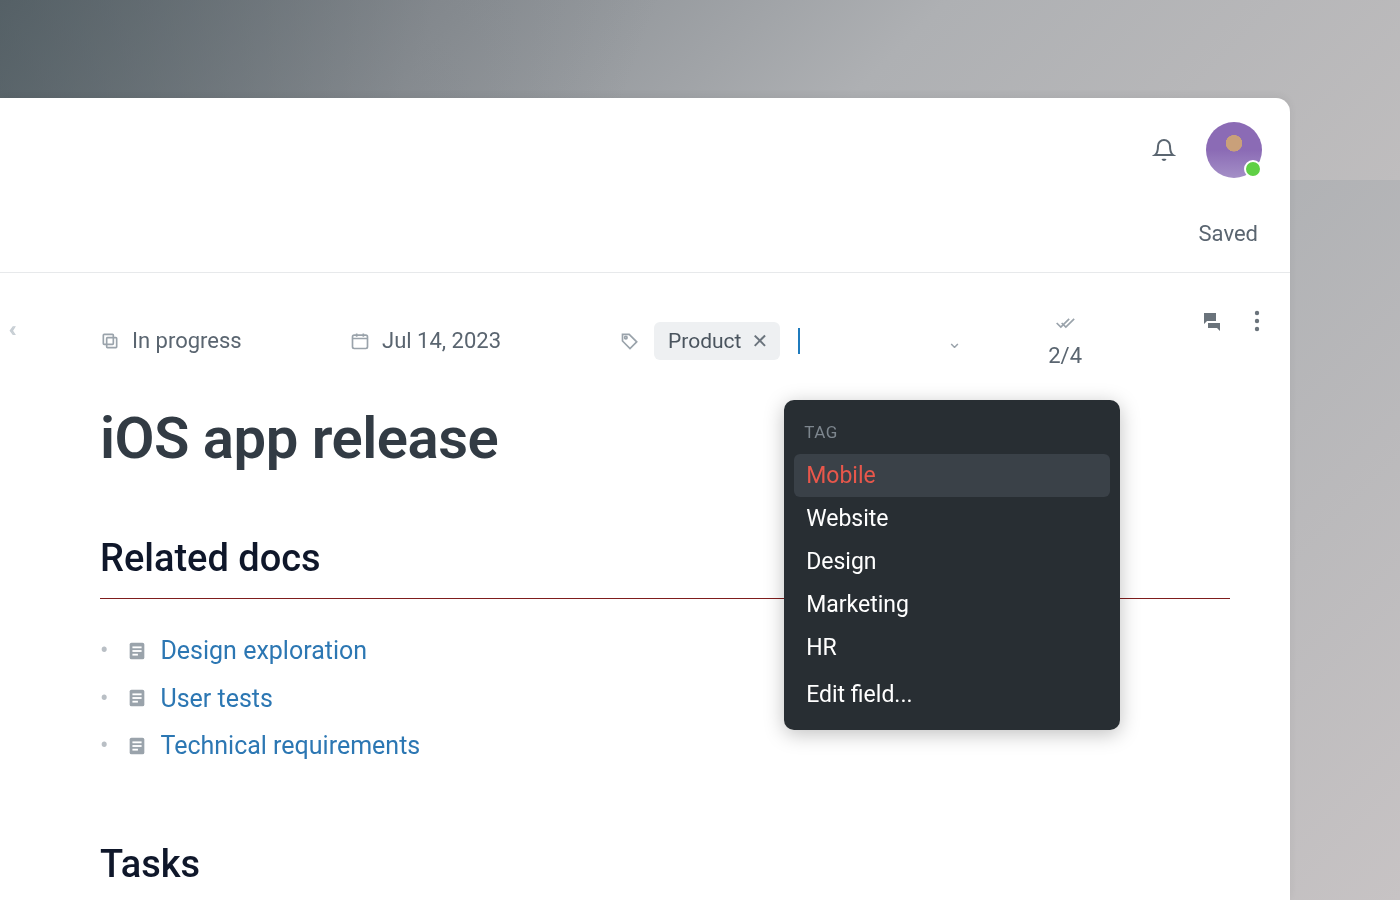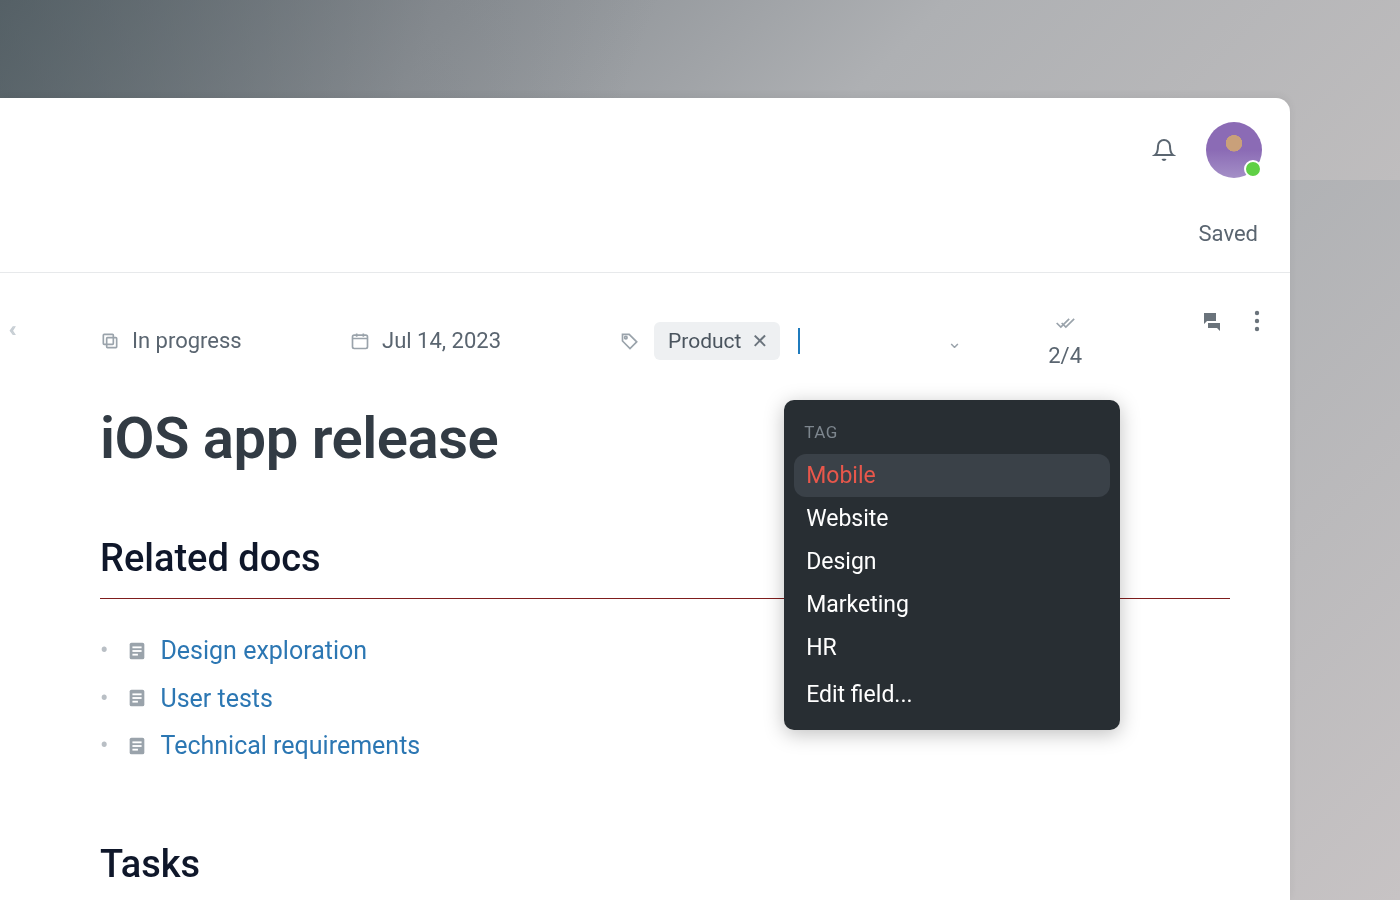--- a/index.html
+++ b/index.html
@@ -221,21 +221,21 @@
   .dropdown-header {
     font-size: 17px;
     color: #7d868e;
     padding: 4px 10px 12px;
     letter-spacing: 0.5px;
   }
   .dropdown-item {
     font-size: 23px;
     color: #fff;
     padding: 8px 12px;
-    border-radius: 12px;
+    border-radius: 6px;
     cursor: pointer;
   }
   .dropdown-item.highlight {
     background: #3a4148;
     color: #e8574b;
   }
   .dropdown-item.editfield {
     font-weight: 400;
     margin-top: 4px;
   }

